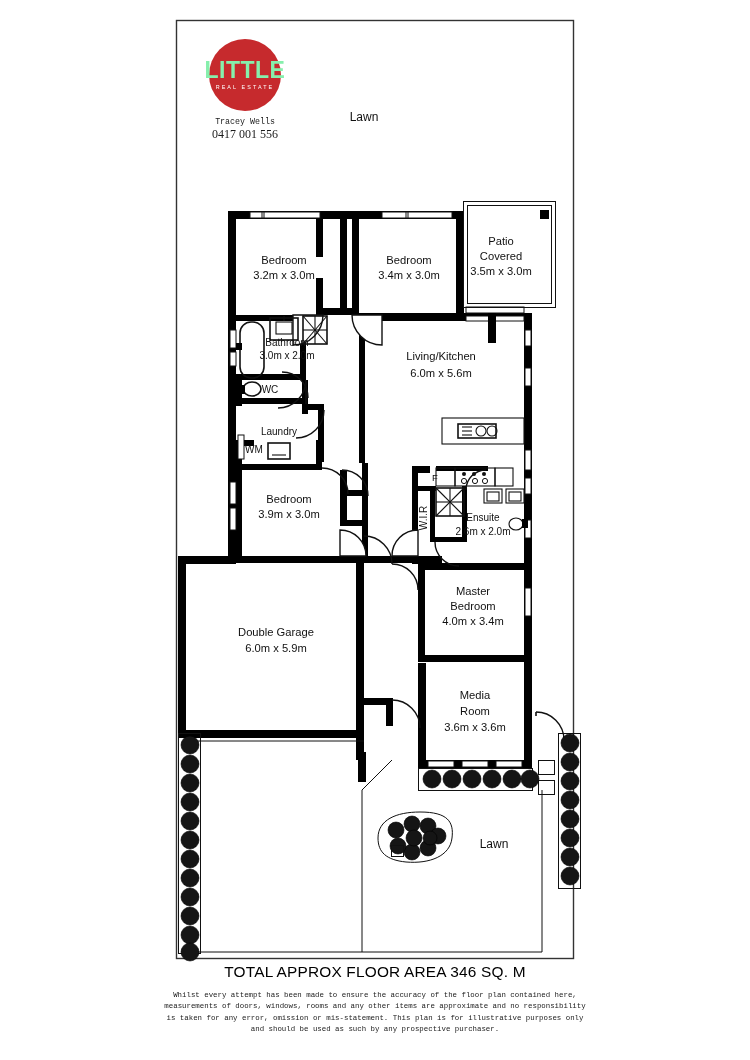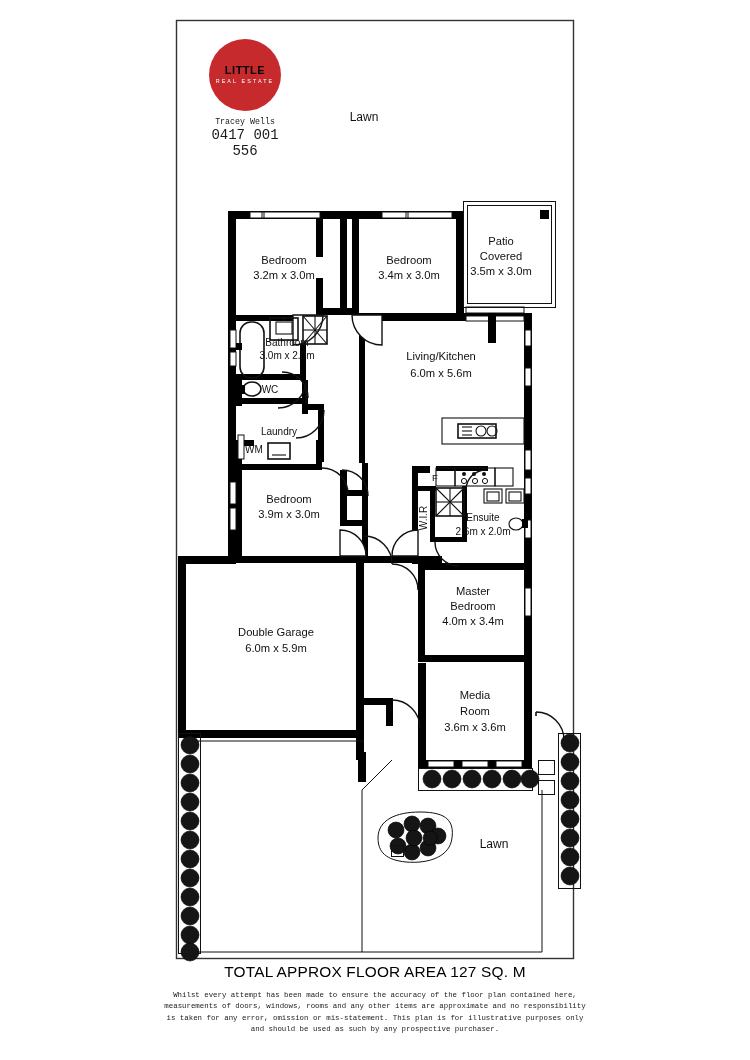--- a/index.html
+++ b/index.html
@@ -110,40 +110,40 @@
     margin: 0 auto;
     display: flex;
     flex-direction: column;
     align-items: center;
     justify-content: center;
     line-height: 1;
   }
   .logo-word {
     font-family: "Liberation Sans", sans-serif;
     font-weight: bold;
-    font-size: 11px;
+    font-size: 23px;
     letter-spacing: 0.5px;
-    color: #000000;
+    color: #86efac;
   }
   .logo-sub {
     font-family: "Liberation Sans", sans-serif;
     font-size: 5.4px;
     letter-spacing: 2.1px;
     color: #ffffff;
     margin-top: 3px;
   }
   .agent-name {
     font-family: Liberation Mono, monospace;
     font-size: 8.3px;
     color: #1a1a1a;
     margin-top: 6px;
   }
   .agent-phone {
-    font-family: Liberation Mono, monospace;
-    font-size: 14px;
+    font-family: Liberation Serif, serif;
+    font-size: 12px;
     color: #1a1a1a;
     margin-top: 1px;
   }
   
   .footer-area {
     position: absolute;
     left: 0;
     top: 963px;
     width: 750px;
     text-align: center;
@@ -503,17 +503,17 @@
   <div class="logo-block">
     <div class="logo-circle" id="logo-circle" style="background: rgb(198, 42, 45);">
       <div class="logo-word">LITTLE</div>
       <div class="logo-sub">REAL ESTATE</div>
     </div>
     <div class="agent-name">Tracey Wells</div>
     <div class="agent-phone">0417 001 556</div>
   </div>
 
   <div class="footer-area">
-    <div class="footer-title">TOTAL APPROX FLOOR AREA 127 SQ. M</div>
+    <div class="footer-title">TOTAL APPROX FLOOR AREA 346 SQ. M</div>
     <div class="footer-disclaimer">Whilst every attempt has been made to ensure the accuracy of the floor plan contained here, measurements of doors, windows, rooms and any other items are approximate and no responsibility is taken for any error, omission or mis-statement. This plan is for illustrative purposes only and should be used as such by any prospective purchaser.</div>
   </div>
 
 </div>
 
 </body></html>

